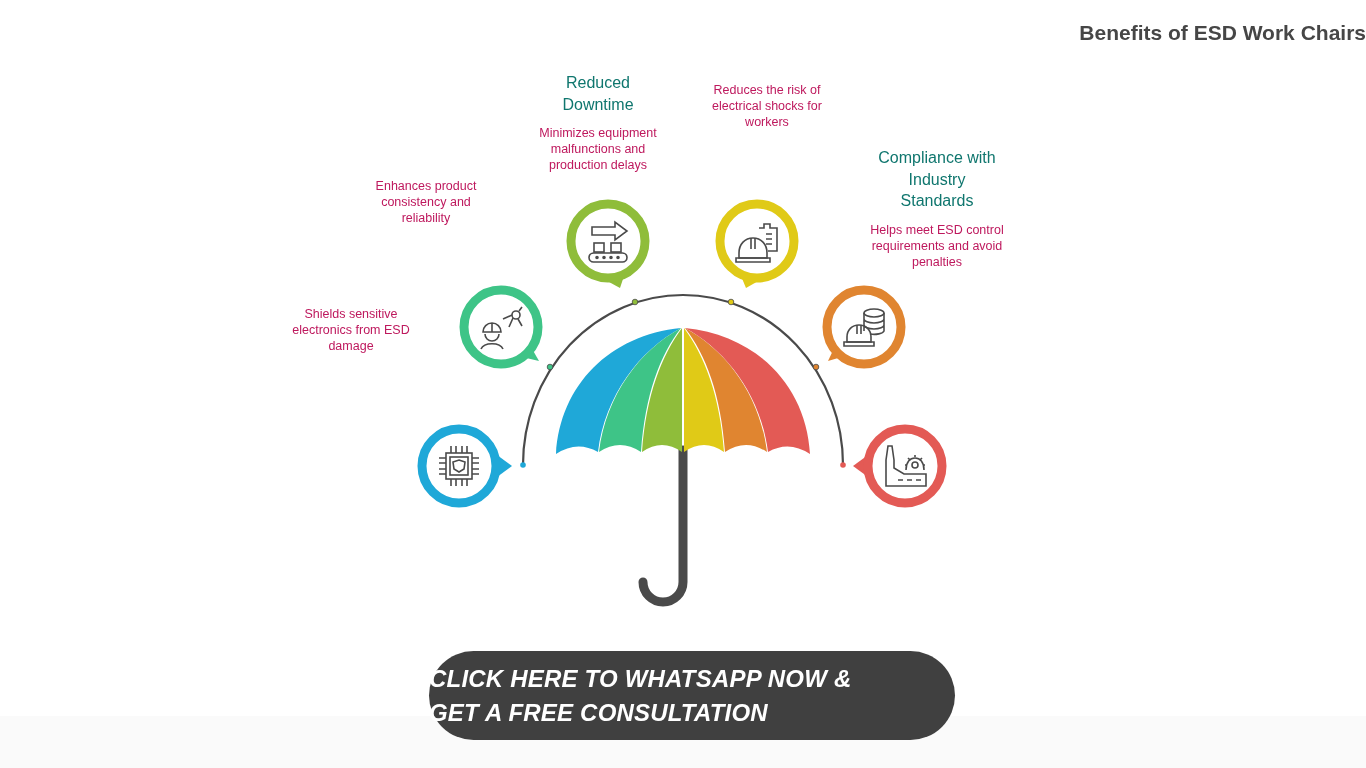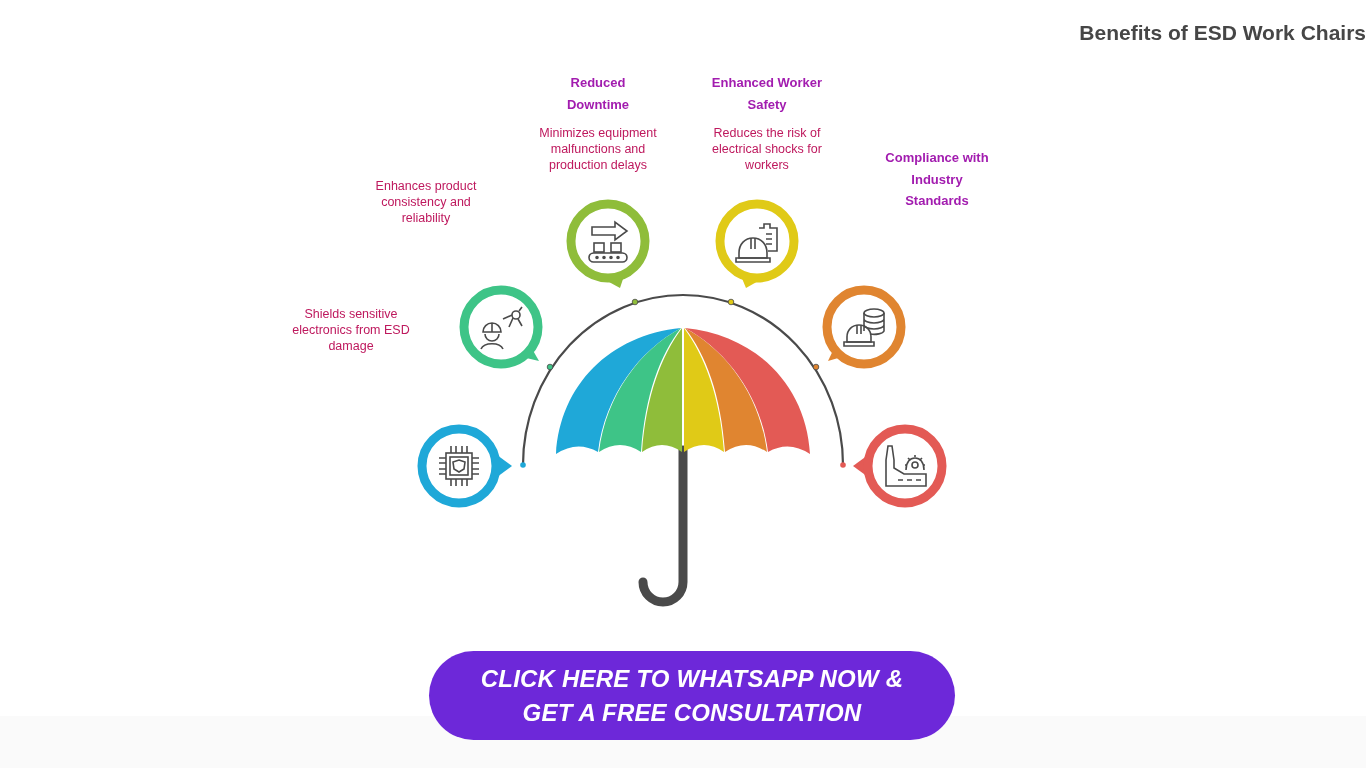--- a/index.html
+++ b/index.html
@@ -1,23 +1,23 @@
 <!DOCTYPE html>
 <html><head>
 <meta charset="utf-8">
 <style>
   html,body{margin:0;padding:0;}
   body{width:1366px;height:768px;position:relative;overflow:hidden;background:#ffffff;font-family:"Liberation Sans","DejaVu Sans",sans-serif;color:#444;}
   .bottom-band{position:absolute;left:0;top:716px;width:1366px;height:52px;background:#fafafa;}
   .title{position:absolute;left:0;top:21px;width:1366px;text-align:right;font-size:21px;font-weight:bold;color:#464646;}
   .label{position:absolute;text-align:center;}
-  .label .h{font-size:13px;font-weight:bold;color:#a21caf;line-height:21.5px;}
+  .label .h{font-size:16px;font-weight:normal;color:#0f766e;line-height:21.5px;}
   .label .d{font-size:12.5px;color:#be185d;line-height:16px;margin-top:10px;}
   svg.diagram{position:absolute;left:0;top:0;}
-  .cta{position:absolute;left:429px;top:651px;width:526px;height:89px;border-radius:45px;background:#6d28d9;display:flex;flex-direction:column;align-items:center;justify-content:center;cursor:pointer;}
+  .cta{position:absolute;left:429px;top:651px;width:526px;height:89px;border-radius:45px;background:#404040;display:flex;flex-direction:column;justify-content:center;cursor:pointer;}
   .cta span{display:block;color:#fff;font-style:italic;font-weight:bold;font-size:24px;line-height:34px;letter-spacing:0.2px;}
 </style>
 </head>
 <body>
 
 <div class="bottom-band"></div>
 
 <div class="title">Benefits of ESD Work Chairs</div>
 
 <div class="label" style="left:270px;top:296px;width:162px;">
@@ -27,26 +27,26 @@
 <div class="label" style="left:340px;top:168px;width:172px;">
   <div class="d"><span>Enhances product</span><br><span>consistency and</span><br><span>reliability</span></div>
 </div>
 
 <div class="label" style="left:518px;top:72px;width:160px;">
   <div class="h"><span>Reduced</span><br><span>Downtime</span></div>
   <div class="d"><span>Minimizes equipment</span><br><span>malfunctions and</span><br><span>production delays</span></div>
 </div>
 
 <div class="label" style="left:686px;top:72px;width:162px;">
-  <div class="h"><span>Enhanced Worker</span><br><span>Safety</span></div>
   <div class="d"><span>Reduces the risk of</span><br><span>electrical shocks for</span><br><span>workers</span></div>
 </div>
 
 <div class="label" style="left:852px;top:147px;width:170px;">
   <div class="h"><span>Compliance with</span><br><span>Industry</span><br><span>Standards</span></div>
+  <div class="d"><span>Helps meet ESD control</span><br><span>requirements and avoid</span><br><span>penalties</span></div>
 </div>
 
 <div class="label" style="left:932px;top:317px;width:160px;">
 </div>
 
 <svg class="diagram" width="1366" height="768" viewBox="0 0 1366 768">
 
   <path d="M523,465 A160,170 0 0 1 843,465" fill="none" stroke="#4a4a4a" stroke-width="2.2"></path>
 
   <circle cx="523" cy="465" r="2.8" fill="#1fa8d8"></circle>

